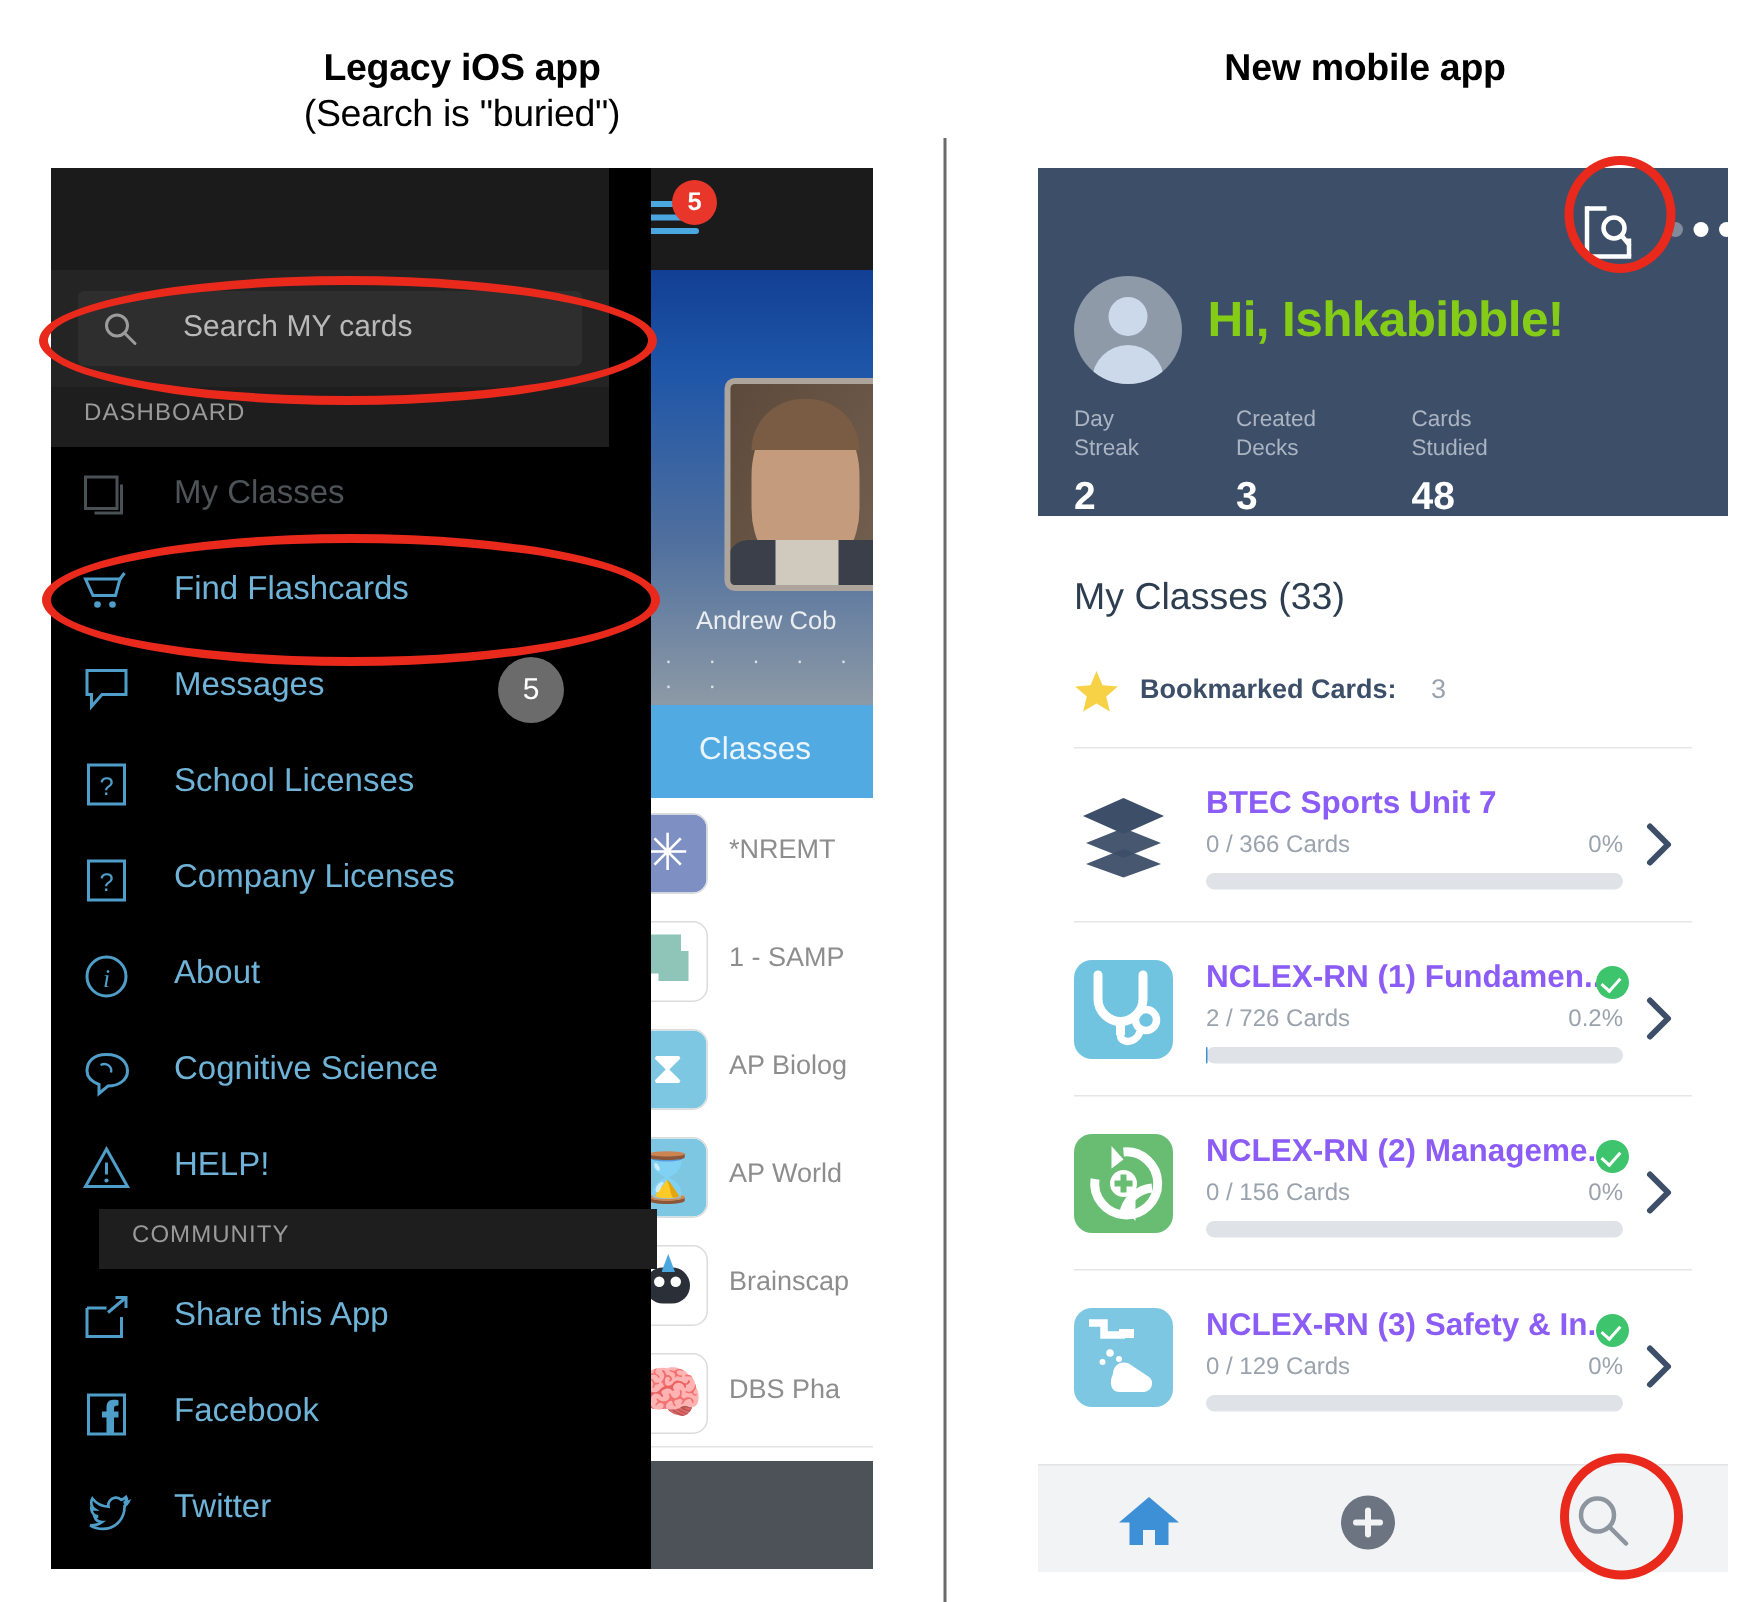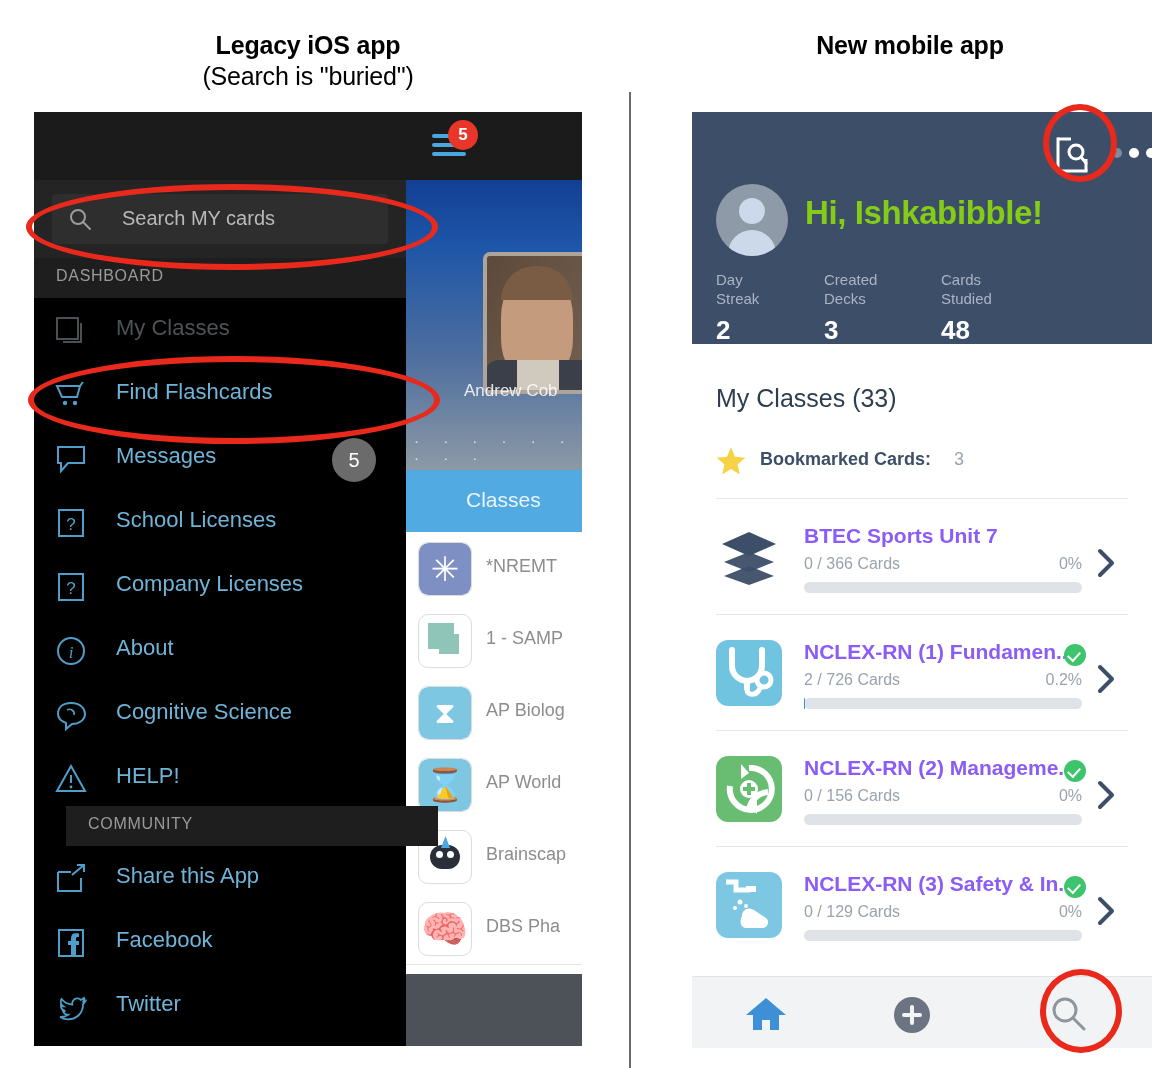--- a/index.html
+++ b/index.html
@@ -38,32 +38,32 @@
   #bg-hero{position:absolute;left:0;top:68px;width:176px;height:290px;
     background:linear-gradient(180deg,#123f93 0%,#1d55a8 22%,#4f6f9e 62%,#8d9aa6 100%);}
   #avatar-photo{position:absolute;left:77px;top:72px;width:110px;height:134px;border-radius:7px;
     border:4px solid rgba(255,255,255,.45);overflow:hidden;background:#6b5a4c;}
   #avatar-photo .face{position:absolute;left:14px;top:16px;width:72px;height:108px;border-radius:42% 42% 38% 38%;
     background:#c49b7d;}
   #avatar-photo .hair{position:absolute;left:14px;top:10px;width:72px;height:34px;border-radius:40px 40px 0 0;background:#7a5c44;}
   #avatar-photo .body{position:absolute;left:-2px;top:104px;width:120px;height:40px;background:#3a3f4a;border-radius:14px 14px 0 0;}
   #avatar-photo .shirt{position:absolute;left:30px;top:104px;width:42px;height:40px;background:#cfc9be;}
   #avatar-photo .blur{position:absolute;inset:0;background:linear-gradient(120deg,rgba(80,60,45,.55),rgba(150,120,95,.25));}
-  #bg-username{position:absolute;left:58px;top:201px;color:rgba(255,255,255,.85);font-size:17px;white-space:nowrap;}
+  #bg-username{position:absolute;left:58px;top:224px;color:rgba(255,255,255,.85);font-size:17px;white-space:nowrap;}
   #bg-dots{position:absolute;left:8px;top:252px;width:176px;color:rgba(255,255,255,.75);font-size:15px;letter-spacing:10px;}
   #bg-classes-tab{position:absolute;left:0;top:358px;width:176px;height:62px;background:#52aae2;}
   #bg-classes-tab span{position:absolute;left:60px;top:18px;color:#eaf5fc;font-size:21px;white-space:nowrap;}
   .bg-row{position:absolute;left:0;width:176px;height:72px;background:#fff;border-bottom:1px solid #e4e4e4;}
   .bg-row .tile{position:absolute;left:12px;top:10px;width:52px;height:52px;border-radius:10px;
     border:1px solid #dcdcdc;background:#fff;overflow:hidden;}
   .bg-row .lbl{position:absolute;left:80px;top:24px;font-size:18px;color:#8d8d8d;white-space:nowrap;}
   #bg-fade{position:absolute;left:0;top:862px;width:176px;height:72px;background:#4c5257;}
 
   
-  #drawer{position:absolute;left:0;top:0;width:372px;height:934px;background:#000;}
+  #drawer{position:absolute;left:0;top:0;width:372px;height:934px;background:#000;padding-left:28px;}
   #drawer-top{position:absolute;left:0;top:0;width:372px;height:68px;background:#1b1b1b;}
   #search-strip{position:absolute;left:0;top:68px;width:372px;height:78px;background:#242424;}
   #search-box{position:absolute;left:18px;top:14px;width:336px;height:50px;background:#2e2e2e;border-radius:4px;}
   #search-icon-left{position:absolute;left:16px;top:13px;width:24px;height:24px;}
   #search-placeholder{position:absolute;left:70px;top:13px;font-size:20px;color:#b9b9b9;}
   .section-head{position:absolute;left:0;width:372px;height:40px;background:#1e1e1e;}
   .section-head span{position:absolute;left:22px;top:9px;font-size:16px;color:#9a9a9a;letter-spacing:.7px;}
   #sec-dashboard{top:146px;}
   #sec-community{top:694px;margin-left:32px;}
 

